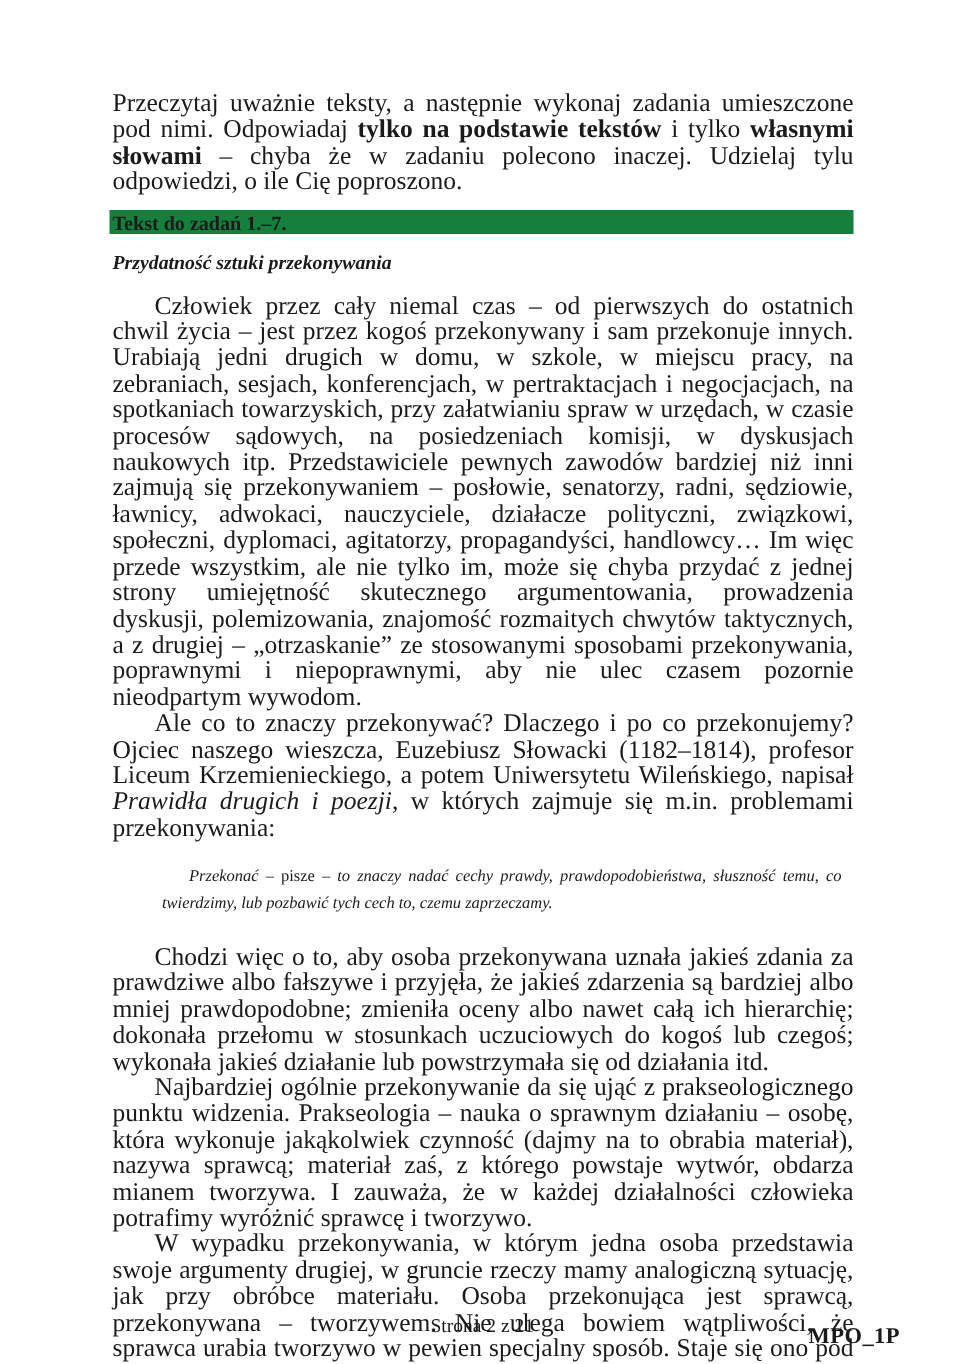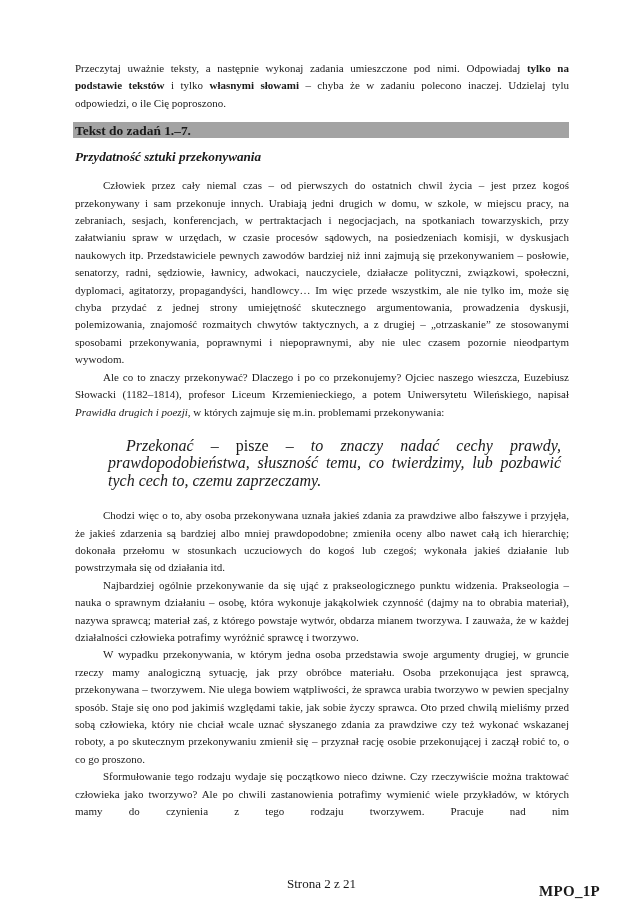--- a/index.html
+++ b/index.html
@@ -1,27 +1,27 @@
 <!DOCTYPE html>
 <html><head>
 <meta charset="utf-8">
 <style>
   html, body { margin: 0; padding: 0; background: #ffffff; }
   body { width: 643px; height: 909px; position: relative; overflow: hidden;
          font-family: "Liberation Serif", "DejaVu Serif", serif; color: #1a1a1a; }
   .page { position: absolute; left: 75px; top: 60px; width: 494px; }
-  .p { font-size: 11px; line-height: 17.4px; text-align: justify; margin: 0; }
+  .p { font-size: 17px; line-height: 17.4px; text-align: justify; margin: 0; }
   .instr { margin-bottom: 10px; }
-  .bar { background: #a3a3a3; height: 16px; margin-left: -2px; width: 496px;
+  .bar { background: #15803d; height: 16px; margin-left: -2px; width: 496px;
          font-weight: bold; font-size: 13.4px; line-height: 17px; padding-left: 2px;
          box-sizing: border-box; margin-bottom: 10px; }
   .author { font-size: 13.2px; line-height: 17px; }
   .title { font-size: 13.2px; line-height: 17px; font-weight: bold; font-style: italic; margin-bottom: 12px; }
   .indent { text-indent: 28px; }
-  .quote { font-size: 16px; line-height: 17.4px; margin: 16px 8px 18px 33px; text-indent: 18px; text-align: justify; }
+  .quote { font-size: 11px; line-height: 17.4px; margin: 16px 8px 18px 33px; text-indent: 18px; text-align: justify; }
   .quote i { font-style: italic; }
   .footer { position: absolute; left: 0; width: 643px; top: 876px; text-align: center; font-size: 13px; }
   .code { position: absolute; right: 43px; top: 883px; font-size: 15px; font-weight: bold; letter-spacing: 0.3px; }
   .last { text-align-last: justify; }
 </style>
 </head>
 <body>
 
 <div class="page">
   <p class="p instr"><span>Przeczytaj uważnie teksty, a następnie wykonaj zadania umieszczone pod nimi. Odpowiadaj </span><b>tylko na podstawie tekstów</b><span> i tylko </span><b>własnymi słowami</b><span> – chyba że w zadaniu polecono inaczej. Udzielaj tylu odpowiedzi, o ile Cię poproszono.</span></p>

